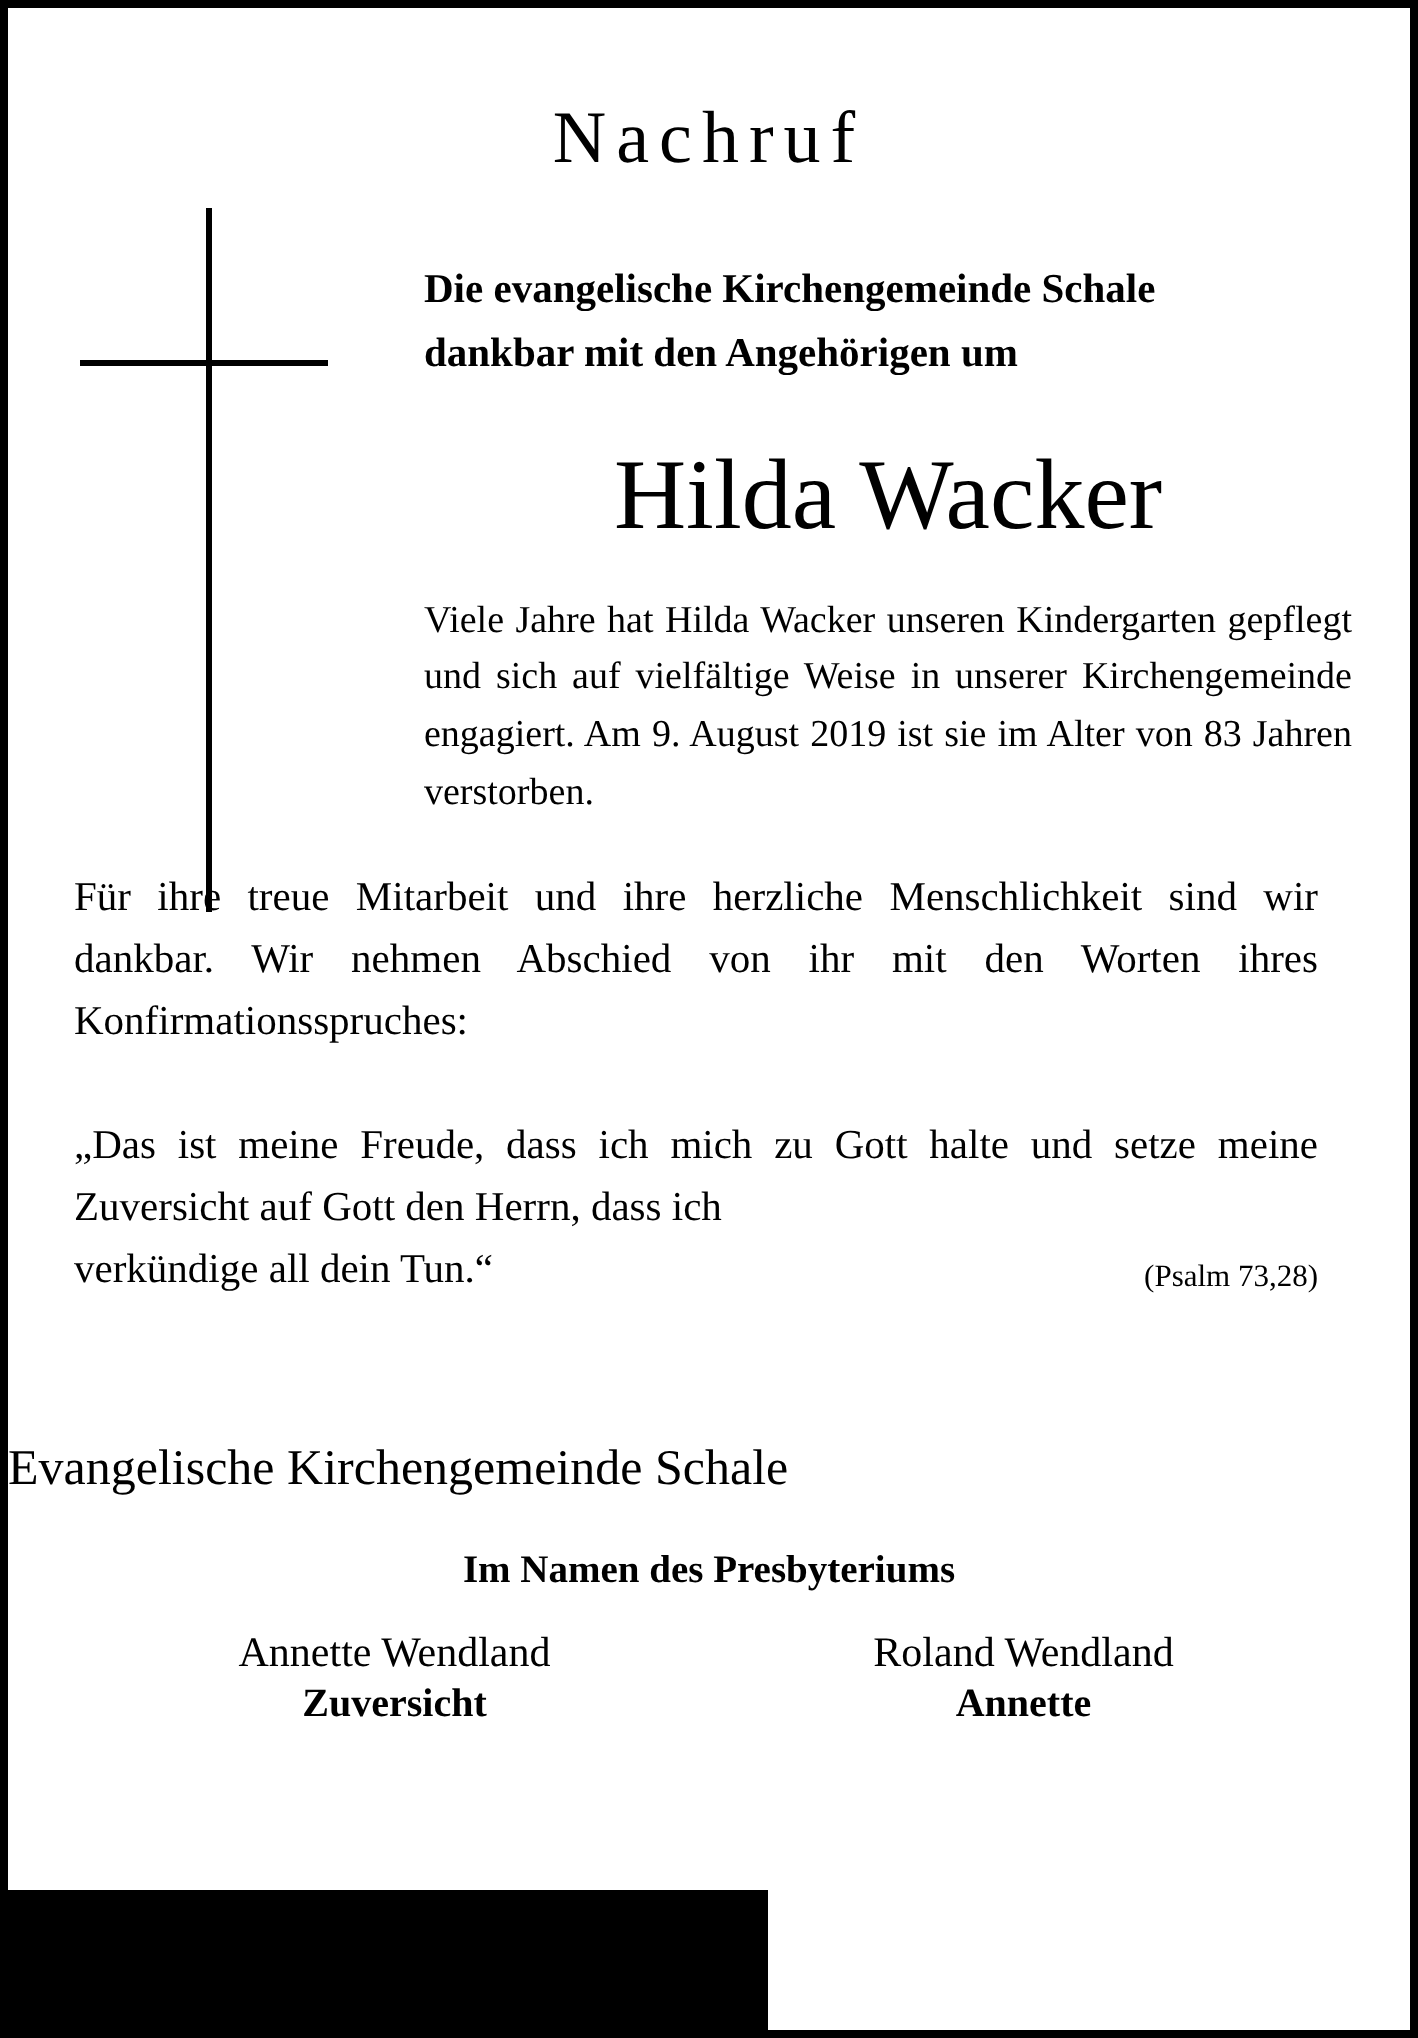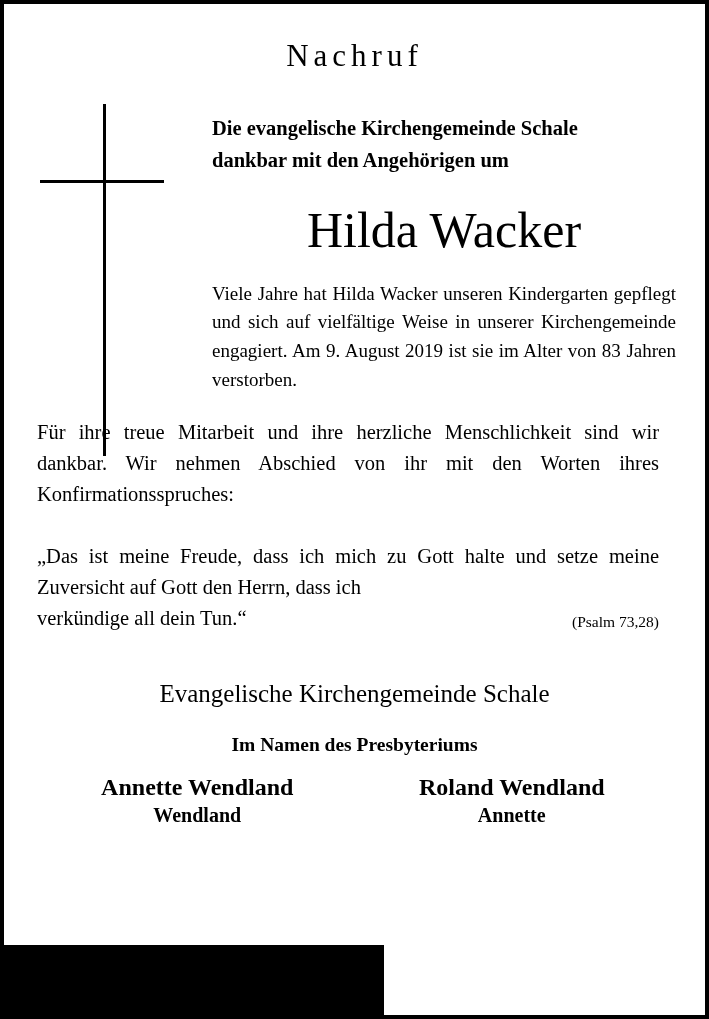--- a/index.html
+++ b/index.html
@@ -35,23 +35,23 @@
     left: 4px;
     top: 4px;
     width: 701px;
     height: 1011px;
     box-sizing: border-box;
   }
 
   
   .title {
     text-align: center;
-    font-size: 31px;
+    font-size: 37px;
     letter-spacing: 5px;
-    margin-top: 36px;
+    margin-top: 47px;
     font-weight: normal;
     line-height: 1;
   }
 
   
   .cross {
     position: absolute;
     left: 36px;
     top: 100px;
     width: 130px;
@@ -124,42 +124,42 @@
     justify-content: space-between;
     align-items: flex-end;
   }
   .psalm {
     font-size: 15.5px;
     white-space: nowrap;
     padding-left: 12px;
   }
 
   .congregation {
-    text-align: center;
+    text-align: left;
     font-size: 25px;
-    margin-top: 46px;
+    margin-top: 70px;
   }
   .presbytery {
     text-align: center;
     font-size: 19.5px;
     font-weight: bold;
     margin-top: 26px;
   }
   .signers {
     display: flex;
     margin-top: 16px;
     padding: 0 36px;
   }
   .signer {
     flex: 1;
     text-align: center;
   }
   .signer .name {
-    font-size: 24px;
-    font-weight: bold;
+    font-size: 21px;
+    font-weight: normal;
     line-height: 1.25;
   }
   .signer .role {
     font-size: 20px;
     font-weight: bold;
     line-height: 1.3;
   }
 
   
   .bottom-bar {
@@ -210,21 +210,21 @@
       </div>
     </div>
 
     <div class="congregation">Evangelische Kirchengemeinde Schale</div>
 
     <div class="presbytery">Im Namen des Presbyteriums</div>
 
     <div class="signers">
       <div class="signer">
         <div class="name">Annette Wendland</div>
-        <div class="role">Wendland</div>
+        <div class="role">Zuversicht</div>
       </div>
       <div class="signer">
         <div class="name">Roland Wendland</div>
         <div class="role">Annette</div>
       </div>
     </div>
 
   </div>
 
   <div class="bottom-bar"></div>

